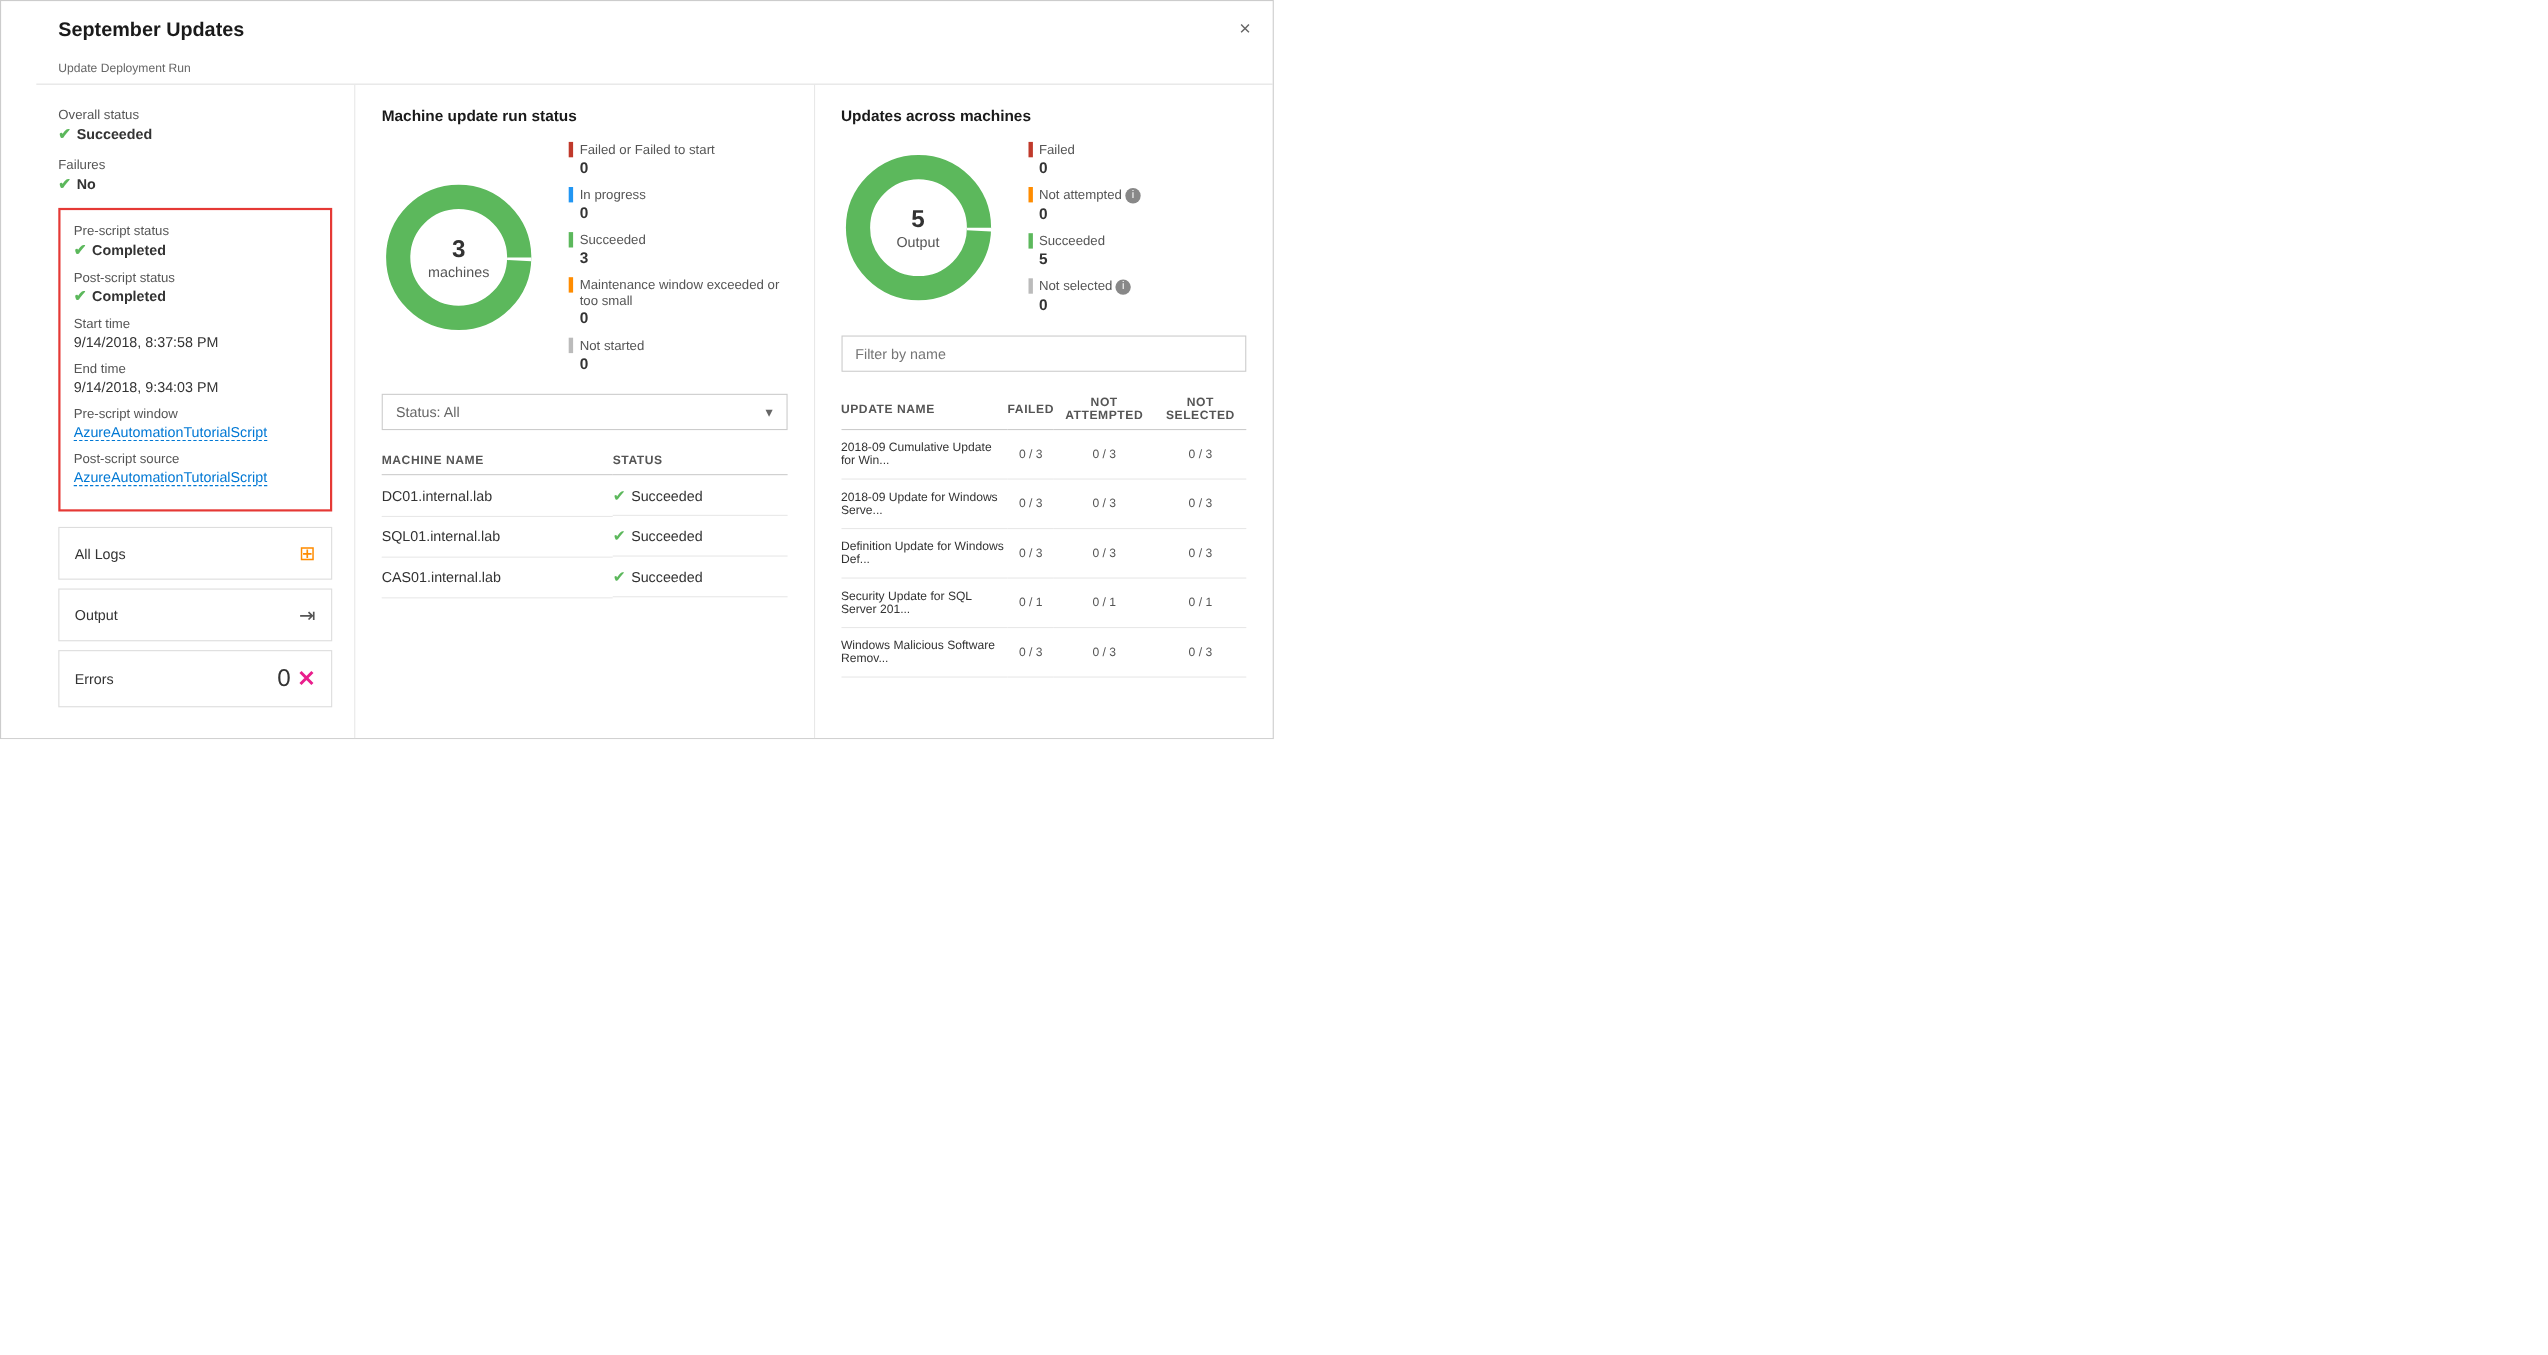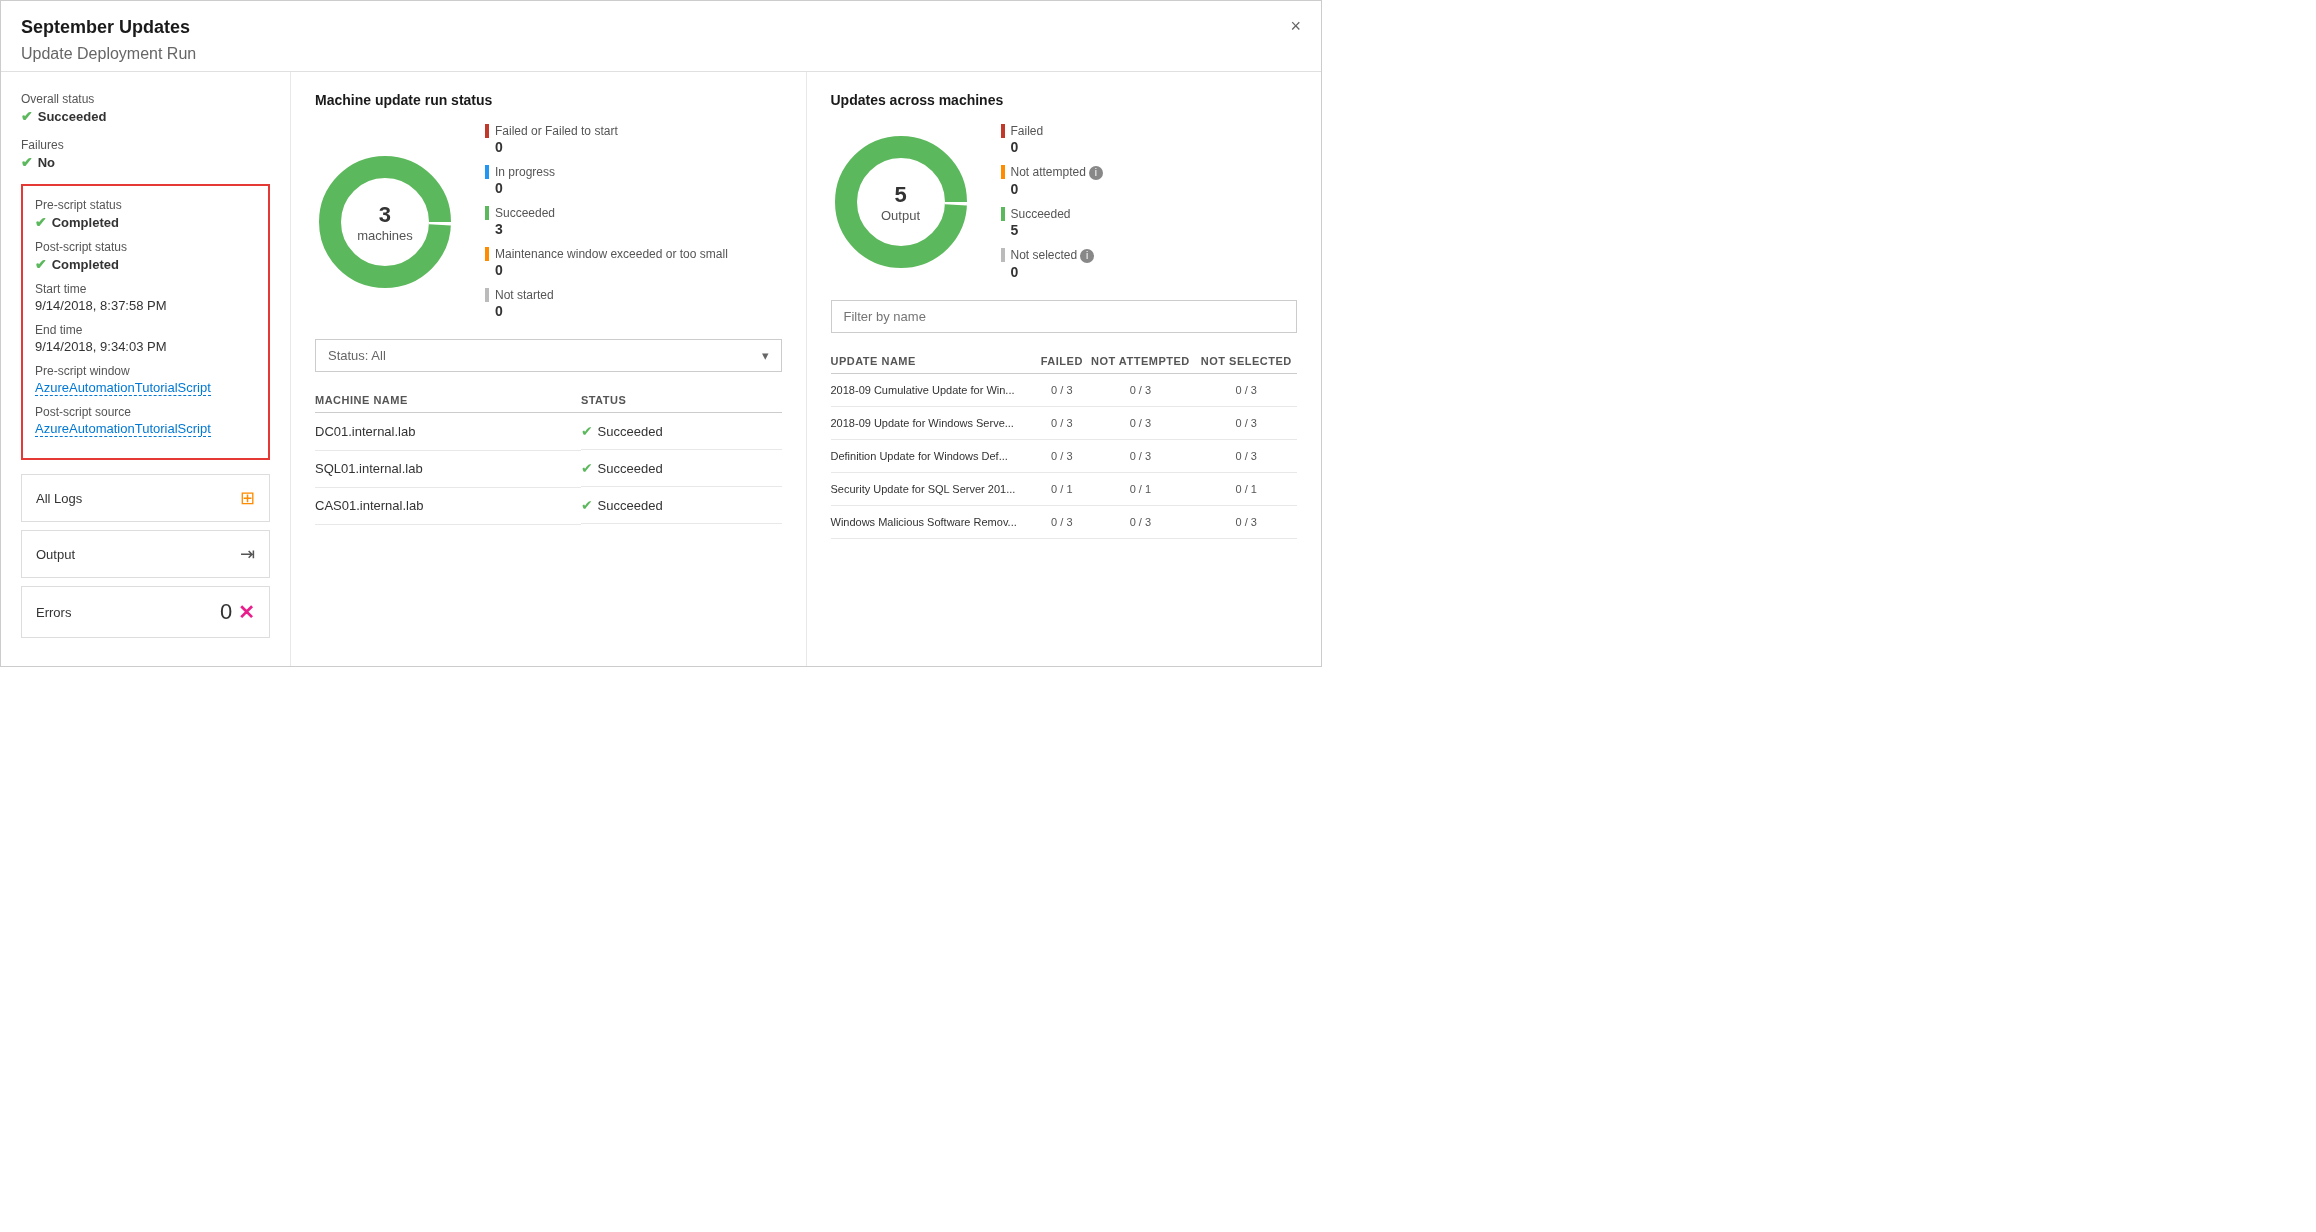--- a/index.html
+++ b/index.html
@@ -1,22 +1,22 @@
 <!DOCTYPE html>
 <html><head>
   <meta charset="utf-8">
   <style>
     * { box-sizing: border-box; margin: 0; padding: 0; }
     body { font-family: 'Segoe UI', Arial, sans-serif; font-size: 13px; color: #333; background: #fff; }
 
-    .window { width: 1322px; min-height: 616px; background: #fff; border: 1px solid #ccc; position: relative; }
+    .window { width: 1158px; min-height: 616px; background: #fff; border: 1px solid #ccc; position: relative; padding-left: 32px; }
 
     .title-bar { display: flex; justify-content: space-between; align-items: flex-start; padding: 16px 20px 8px 20px; border-bottom: 1px solid #e0e0e0; }
     .title-bar-left .title { font-size: 18px; font-weight: 600; color: #1a1a1a; }
-    .title-bar-left .subtitle { font-size: 16px; color: #666; margin-top: 7px; }
+    .title-bar-left .subtitle { font-size: 11px; color: #666; margin-top: 18px; }
     .close-btn { font-size: 18px; color: #666; cursor: pointer; background: none; border: none; padding: 0; line-height: 1; }
 
     .content { display: flex; padding: 0; }
 
     
     .left-panel { width: 290px; min-width: 290px; padding: 20px 20px; border-right: 1px solid #e8e8e8; }
     .status-section { margin-bottom: 14px; }
     .status-label { font-size: 12px; color: #555; margin-bottom: 2px; }
     .status-value { font-size: 13px; font-weight: 600; display: flex; align-items: center; gap: 5px; }
     .check-icon { color: #5cb85c; font-size: 14px; }

